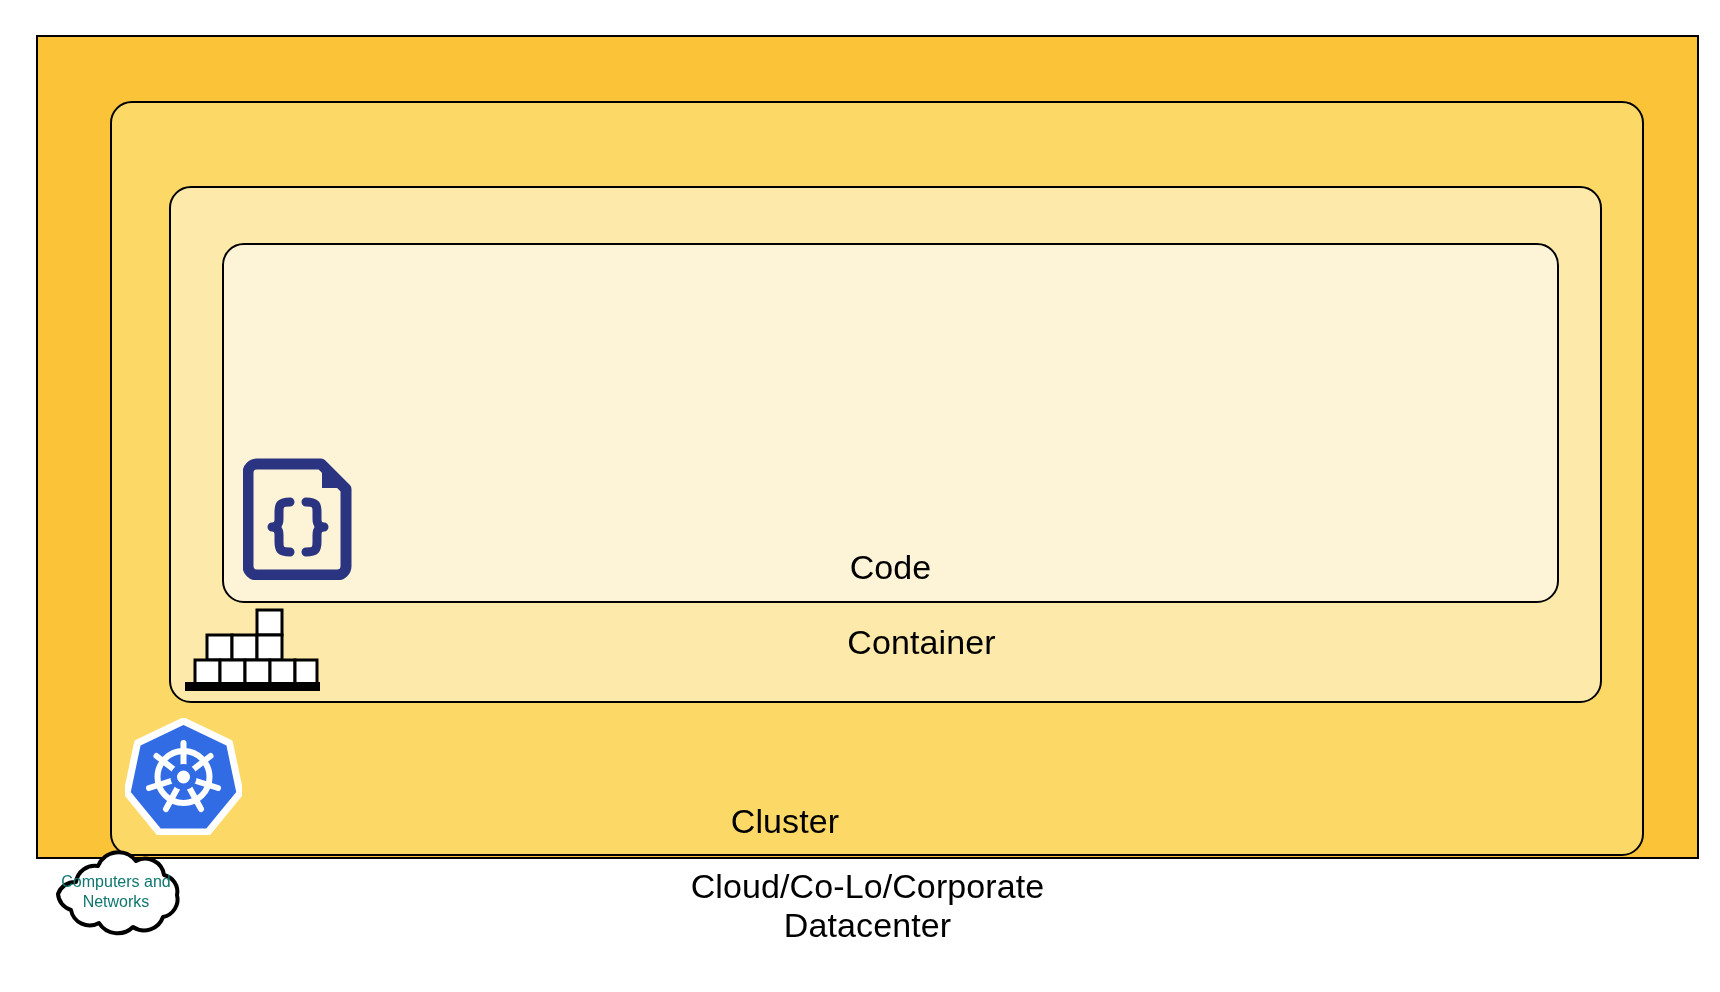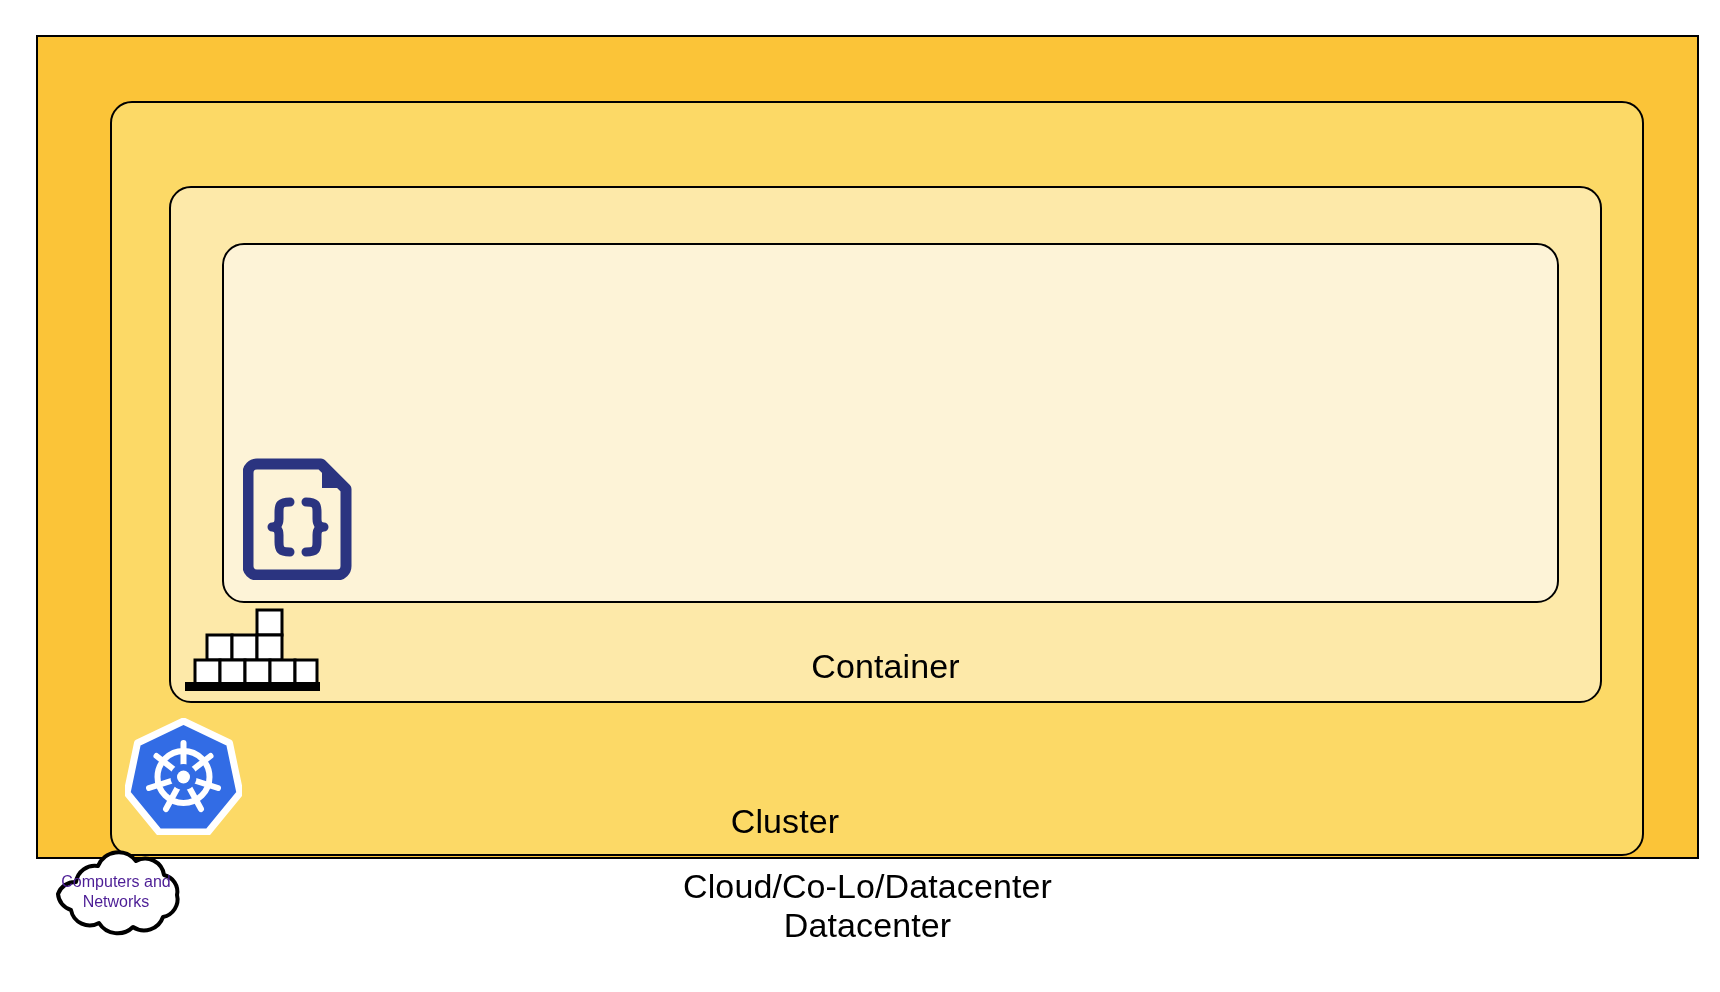--- a/index.html
+++ b/index.html
@@ -67,22 +67,23 @@
     white-space: pre-line;
     letter-spacing: 0.1px;
   }
   #label-code {
     left: 222px;
     top: 548px;
     width: 1337px;
   }
   #label-container {
     left: 169px;
-    top: 647px;
+    top: 623px;
     width: 1433px;
+    padding-left: 36px;
   }
   #label-cluster {
     left: 110px;
     top: 802px;
     width: 1350px;
   }
   #label-datacenter {
     left: 36px;
     top: 867px;
     width: 1663px;
@@ -133,21 +134,21 @@
     height: 98px;
   }
   #cloud-label {
     position: absolute;
     left: 36px;
     top: 872px;
     width: 160px;
     text-align: center;
     font-size: 16px;
     line-height: 1.25;
-    color: #4c1d95;
+    color: #0f766e;
     white-space: pre-line;
     pointer-events: none;
   }
 </style>
 </head>
 <body>
 
 <div id="stage">
 
   <div id="layer-datacenter" class="layer"></div>
@@ -220,21 +221,22 @@
                a20 20 0 0 1 -30 10
                a22 22 0 0 1 -34 -4
                a19 19 0 0 1 -28 -13
                a18 18 0 0 1 -13 -16
                a18 18 0 0 1 18 -12 Z" fill="#ffffff" stroke="#000000" stroke-width="4" stroke-linejoin="round"></path>
     </svg>
   </div>
   <div id="cloud-label">Computers and
 Networks</div>
 
+  <div id="label-code" class="layer-label">Code</div>
 
   <div id="label-container" class="layer-label">Container</div>
 
   <div id="label-cluster" class="layer-label">Cluster</div>
 
-  <div id="label-datacenter" class="layer-label">Cloud/Co-Lo/Datacenter
+  <div id="label-datacenter" class="layer-label">Cloud/Co-Lo/Corporate
 Datacenter</div>
 
 </div>
 
 </body></html>

